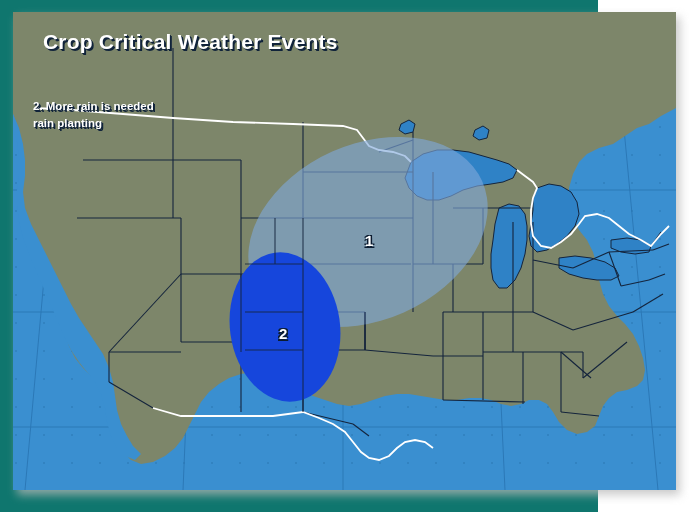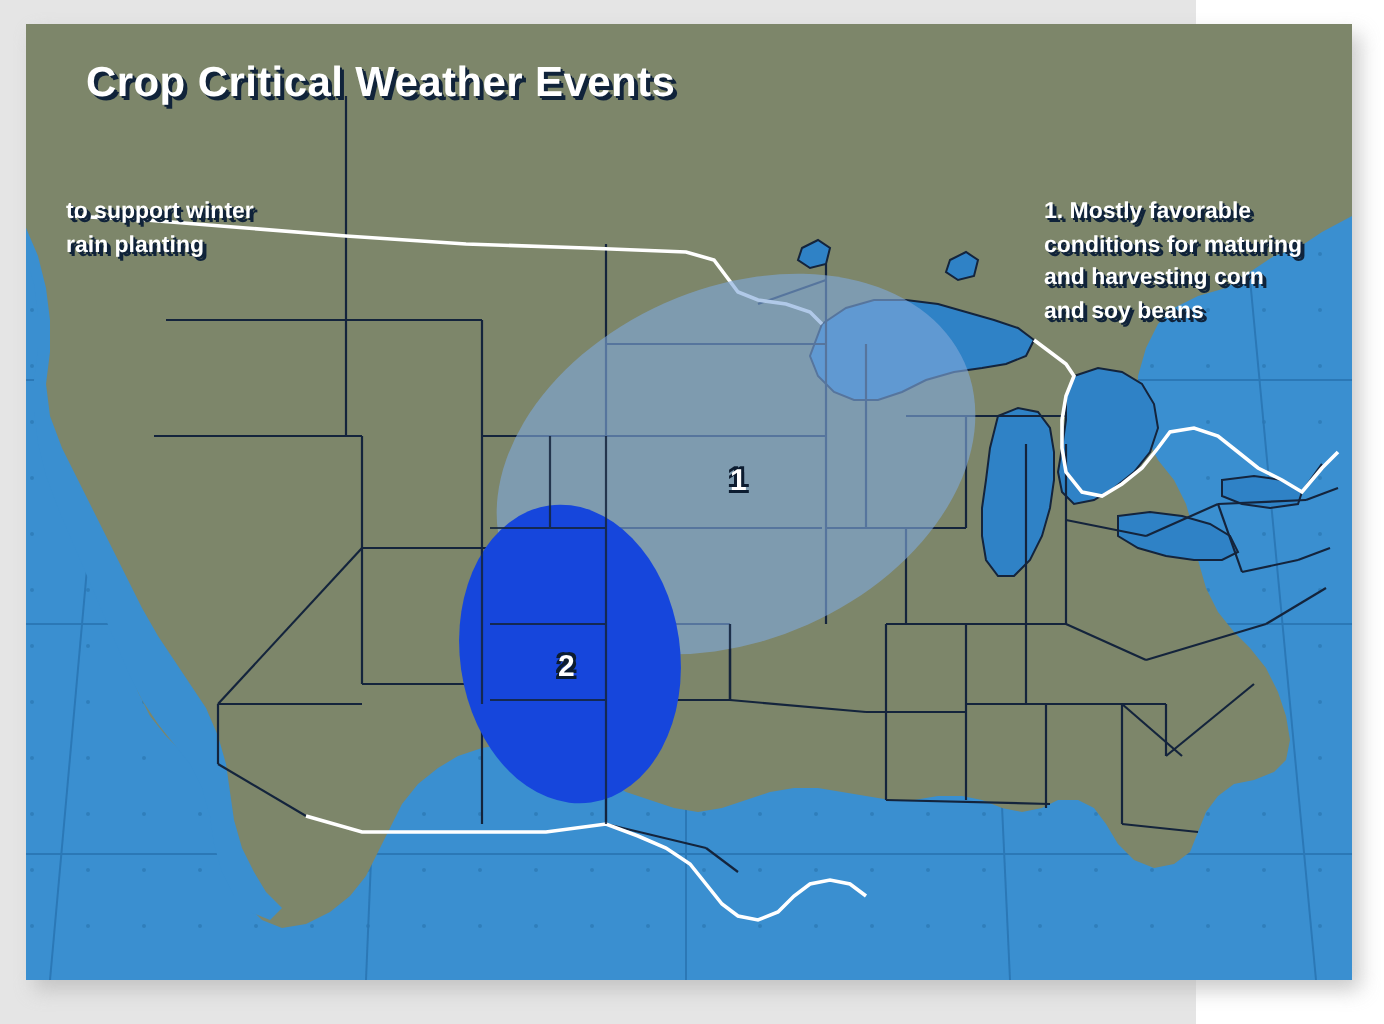--- a/index.html
+++ b/index.html
@@ -2,21 +2,21 @@
 <html><head>
 <meta charset="utf-8">
 <style>
   * { margin:0; padding:0; box-sizing:border-box; }
   html, body {
     width:692px; height:512px;
     background:#ffffff;
     font-family:"Liberation Sans", sans-serif;
     overflow:hidden;
   }
-  #page { position:relative; width:598px; height:512px; background:#e5e5e5;text-decoration:underline; }
+  #page { position:relative; width:598px; height:512px; background:#0f766e;text-decoration:underline; }
 
   
   #shadow {
     position:absolute; left:17px; top:17px; width:663px; height:478px;
     background:#b9b9b9;
     filter:blur(5px);
     opacity:.75;
   }
 
   #map-frame {
@@ -255,28 +255,22 @@
           <path d="M352 300 L352 338"></path>
           <path d="M228 262 L228 340"></path>
         </g>
 
       </g>
     </svg>
 
     <div class="overlay" id="title">Crop Critical Weather Events</div>
 
     <div class="overlay" id="note-left">
-      <div>to support winter</div>
+      <div>2. More rain is needed</div>
       <div>rain planting</div>
     </div>
 
-    <div class="overlay" id="note-right">
-      <div>1. Mostly favorable</div>
-      <div>conditions for maturing</div>
-      <div>and harvesting corn</div>
-      <div>and soy beans</div>
-    </div>
 
     <div class="region-label" id="label-1">1</div>
     <div class="region-label" id="label-2">2</div>
 
   </div>
 </div>
 
 </body></html>

